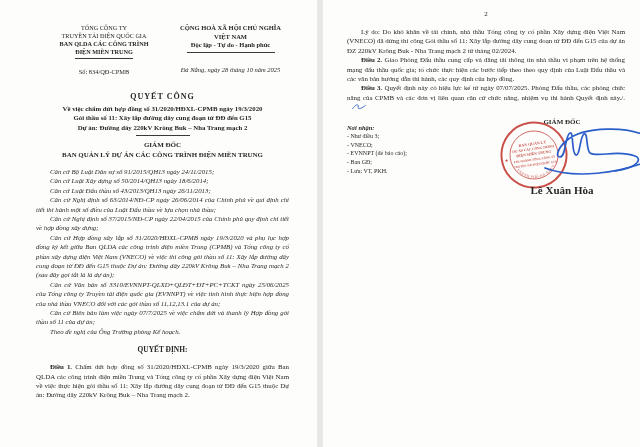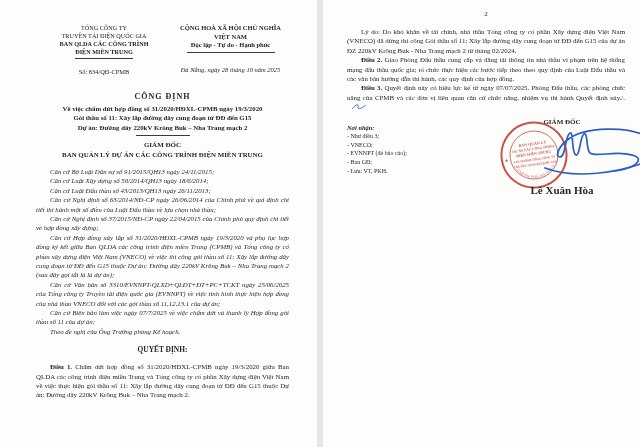--- a/index.html
+++ b/index.html
@@ -83,21 +83,21 @@
         <div class="doc-number">Số: 834/QĐ-CPMB</div>
       </div>
       <div class="nat-col">
         <div class="b">CỘNG HOÀ XÃ HỘI CHỦ NGHĨA VIỆT NAM</div>
         <div class="b">Độc lập - Tự do - Hạnh phúc</div>
         <hr class="rule nat">
         <div class="place-date">Đà Nẵng, ngày 28 tháng 10 năm 2025</div>
       </div>
     </div>
 
-    <div class="doc-title">CÔNG ĐỊNH</div>
+    <div class="doc-title">QUYẾT CÔNG</div>
     <div class="subject">Về việc chấm dứt hợp đồng số 31/2020/HĐXL-CPMB ngày 19/3/2020</div>
     <div class="subject" style="margin-top:0;">Gói thầu số 11: Xây lắp đường dây cung đoạn từ ĐĐ đến G15</div>
     <div class="subject" style="margin-top:0;">Dự án: Đường dây 220kV Krông Buk – Nha Trang mạch 2</div>
     <hr class="sep">
 
     <div class="authority">
       <div class="l1">GIÁM ĐỐC</div>
       <div class="l2">BAN QUẢN LÝ DỰ ÁN CÁC CÔNG TRÌNH ĐIỆN MIỀN TRUNG</div>
     </div>
 

